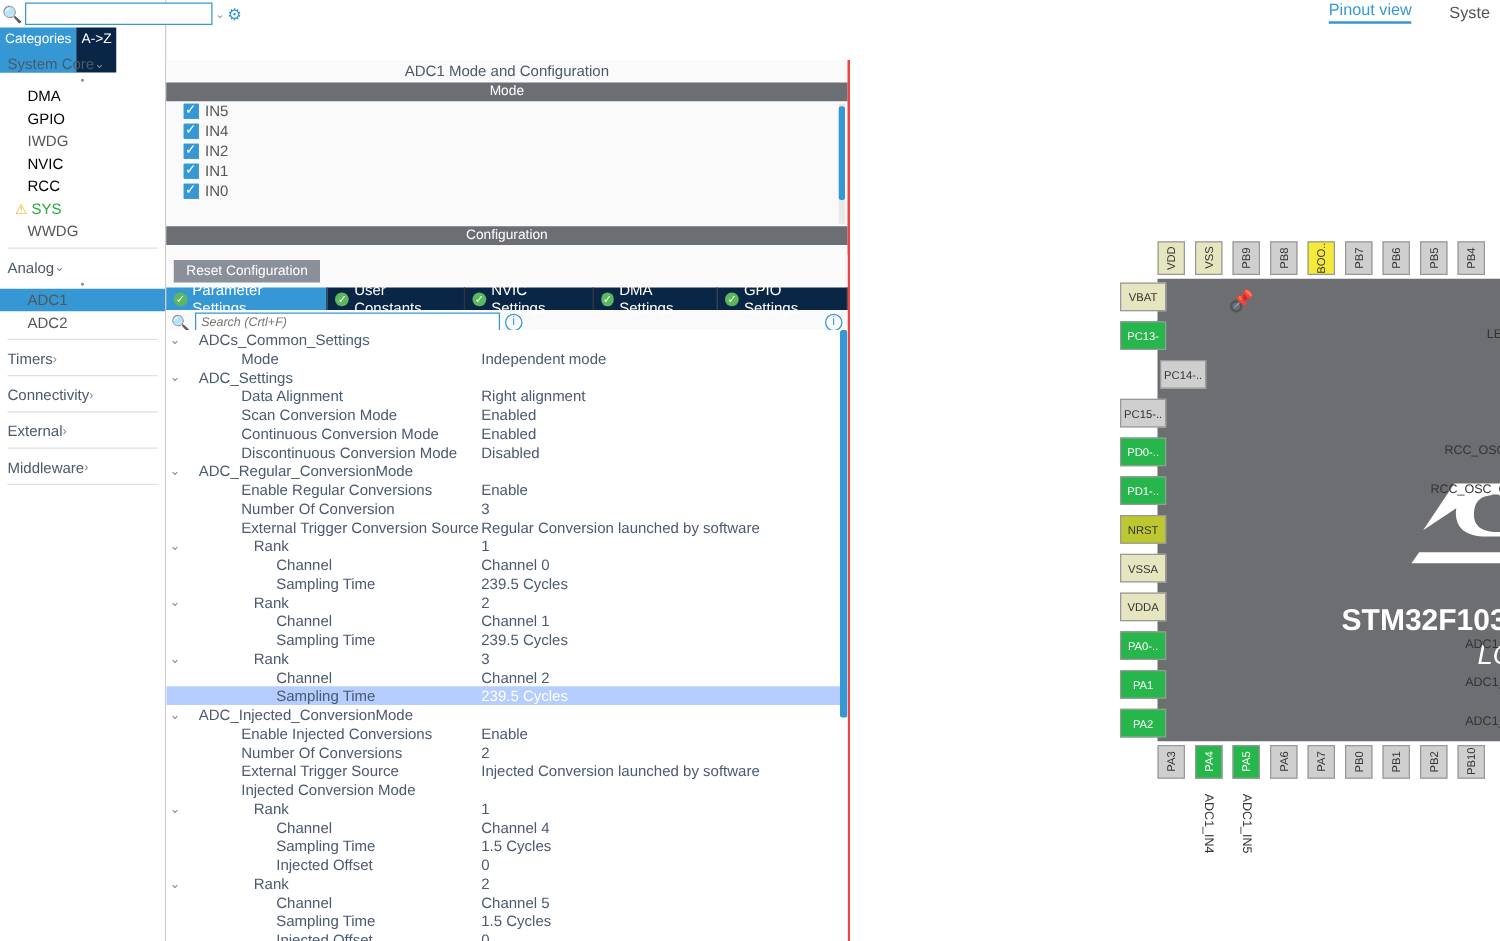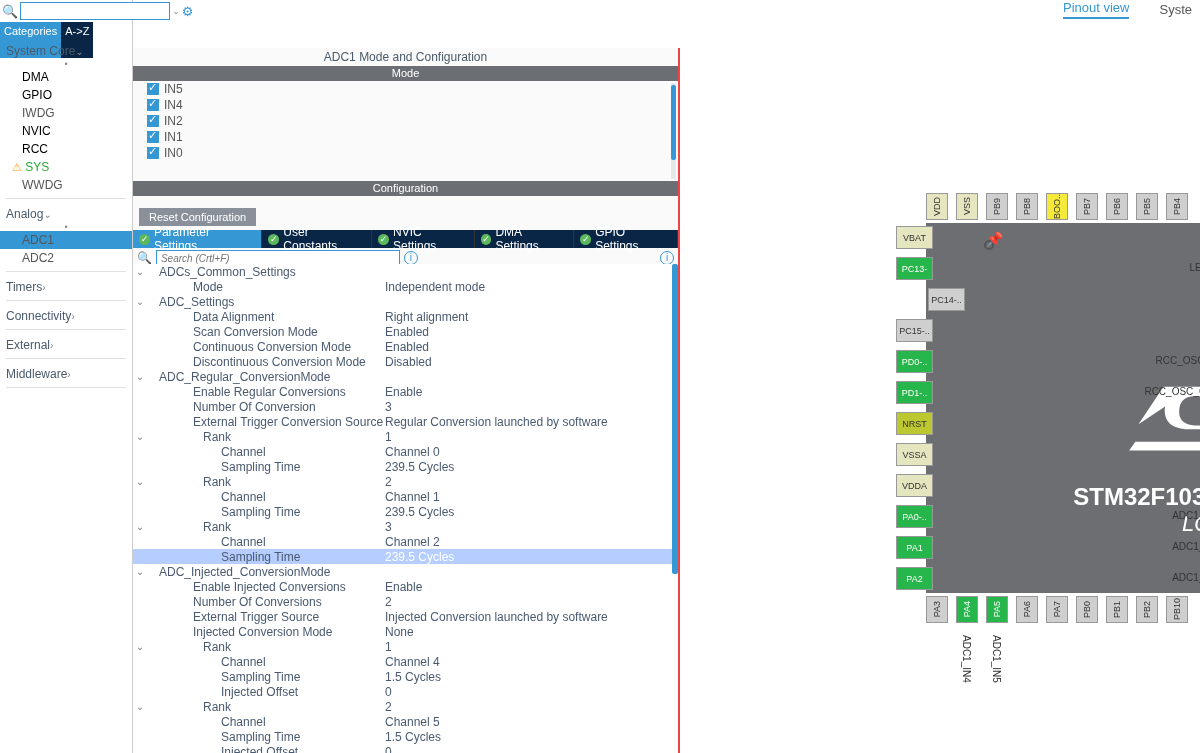--- a/index.html
+++ b/index.html
@@ -331,21 +331,20 @@
           <span class="val">2</span>
         </div>
         <div class="param-row item">
           <span class="expand"></span>
           <span class="lbl">External Trigger Source</span>
           <span class="val">Injected Conversion launched by software</span>
         </div>
         <div class="param-row item">
           <span class="expand"></span>
           <span class="lbl">Injected Conversion Mode</span>
-          <span class="val">None</span>
         </div>
         <div class="param-row item2">
           <span class="expand">⌄</span>
           <span class="lbl">Rank</span>
           <span class="val">1</span>
         </div>
         <div class="param-row item3">
           <span class="expand"></span>
           <span class="lbl">Channel</span>
           <span class="val">Channel 4</span>

